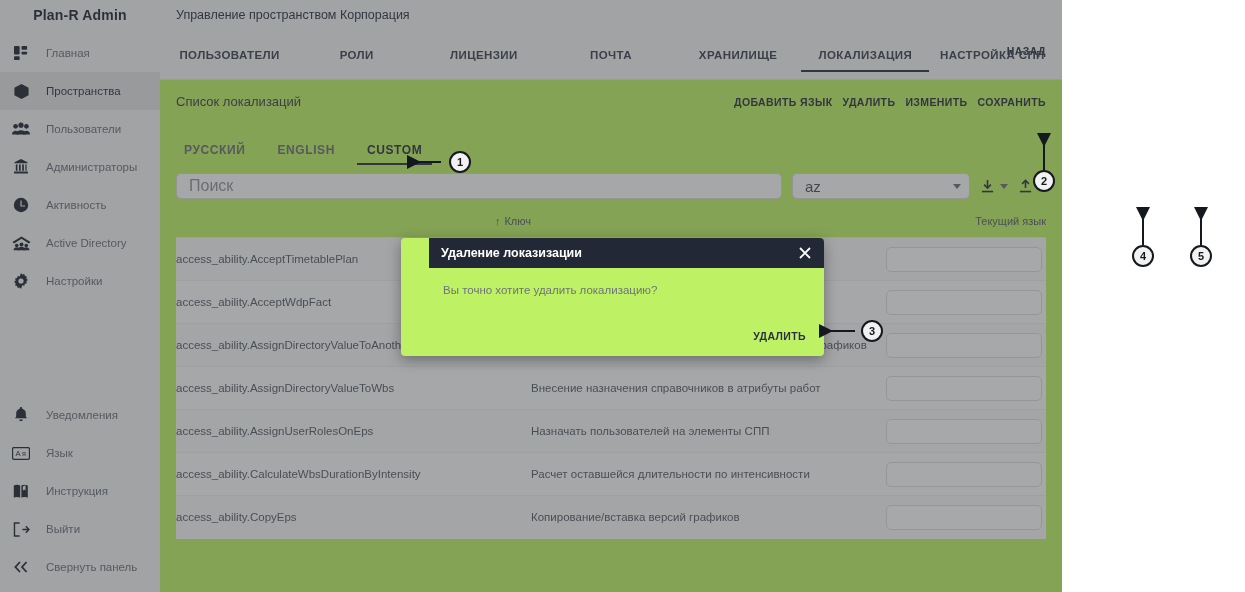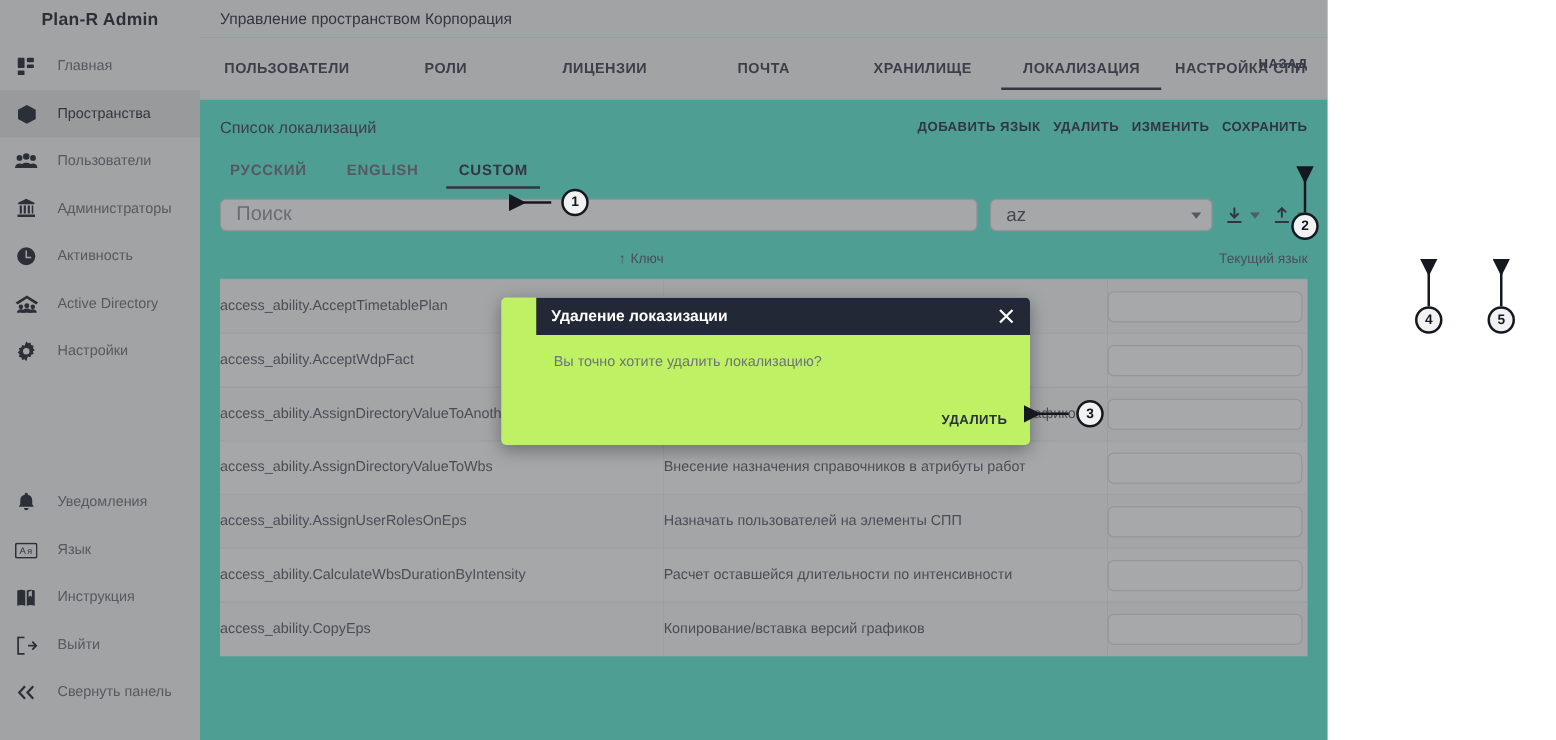--- a/index.html
+++ b/index.html
@@ -31,24 +31,24 @@
   }
   .nav-item.active { background: #e2e2e2; }
   .nav-item.active .nav-label { color: #2b3040; }
   .nav-ico {
     width: 26px; height: 20px; flex: none;
     display: flex; align-items: center; justify-content: center;
     color: #1f2430;
   }
   .nav-ico svg { display: block; }
   .nav-label { font-size: 11.5px; color: #6b6f78; white-space: nowrap; }
-  .nav-bottom { position: absolute; left: 0; right: 0; bottom: 19px; text-align: center; }
-
-  
-  .main { flex: 1; min-width: 0; background: #5eead4; position: relative; }
+  .nav-bottom { position: absolute; left: 0; right: 0; bottom: 6px; text-align: center; }
+
+  
+  .main { flex: 1; min-width: 0; background: #bef264; position: relative; }
 
   .topbar {
     height: 30px; background: #f2f2f2; position: relative;
     display: flex; align-items: center; padding: 0 16px;
   }
   .topbar-title { font-size: 12.5px; color: #2b3040; }
   .topbar-back {
     position: absolute; right: 16px; top: 50%; transform: translateY(-50%);
     font-size: 10.5px; font-weight: bold; color: #2b3040; letter-spacing: .4px; cursor: pointer; margin-top: 36px;
   }
@@ -69,21 +69,21 @@
     bottom: 7px; width: 128px; height: 2px; background: #2b3040;
   }
 
   .content { padding: 14px 16px 0 16px; }
 
   .list-head { display: flex; align-items: center; justify-content: space-between; }
   .list-title { font-size: 13px; color: #3c4150; }
   .list-actions { display: flex; gap: 10px; }
   .act { font-size: 10.5px; font-weight: bold; letter-spacing: .4px; color: #2b3040; cursor: pointer; }
 
-  .lang-tabs { display: flex; gap: 0; margin-top: 16px; }
+  .lang-tabs { display: flex; gap: 0; margin-top: 30px; }
   .lang-tab {
     font-size: 12px; font-weight: bold; letter-spacing: .6px;
     color: #6b6f78; padding: 4px 16px 8px 16px; cursor: pointer; position: relative;
   }
   .lang-tab:first-child { padding-left: 8px; }
   .lang-tab.active { color: #2b3040; }
   .lang-tab.active::after {
     content: ""; position: absolute; left: 6px; right: 6px; bottom: 0;
     height: 2px; background: #2b3040;
   }

